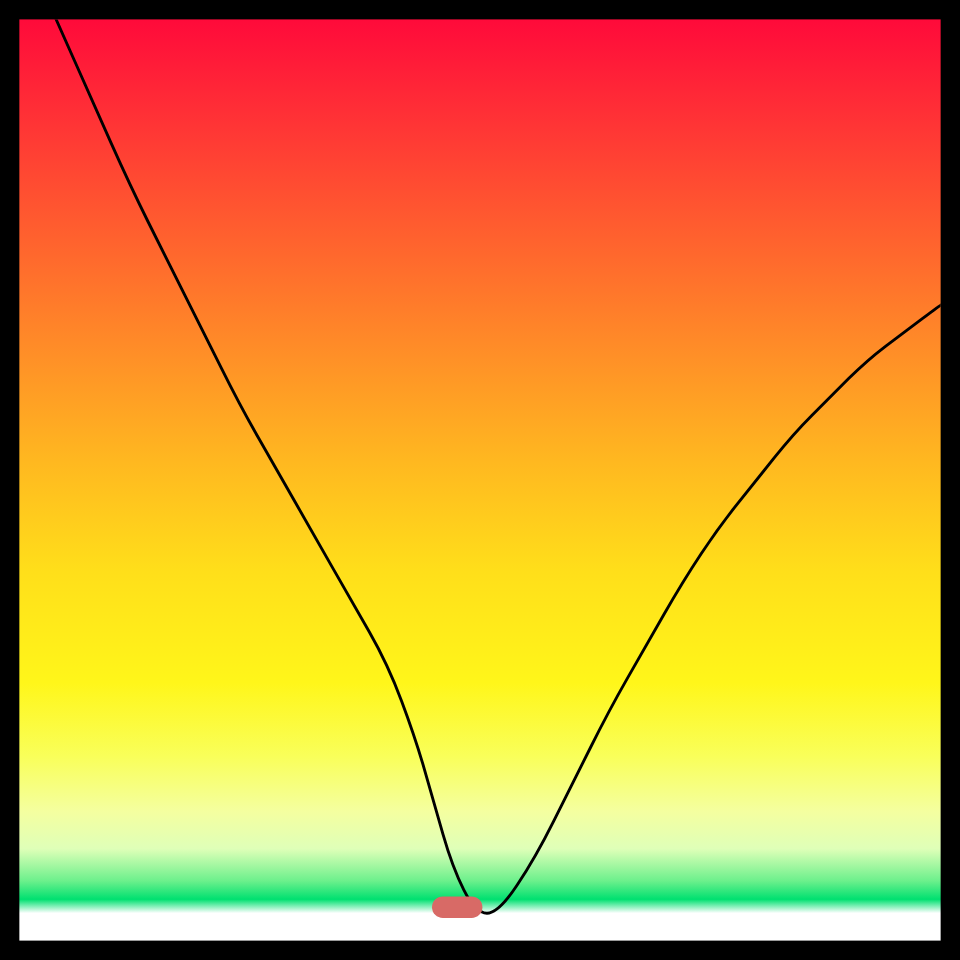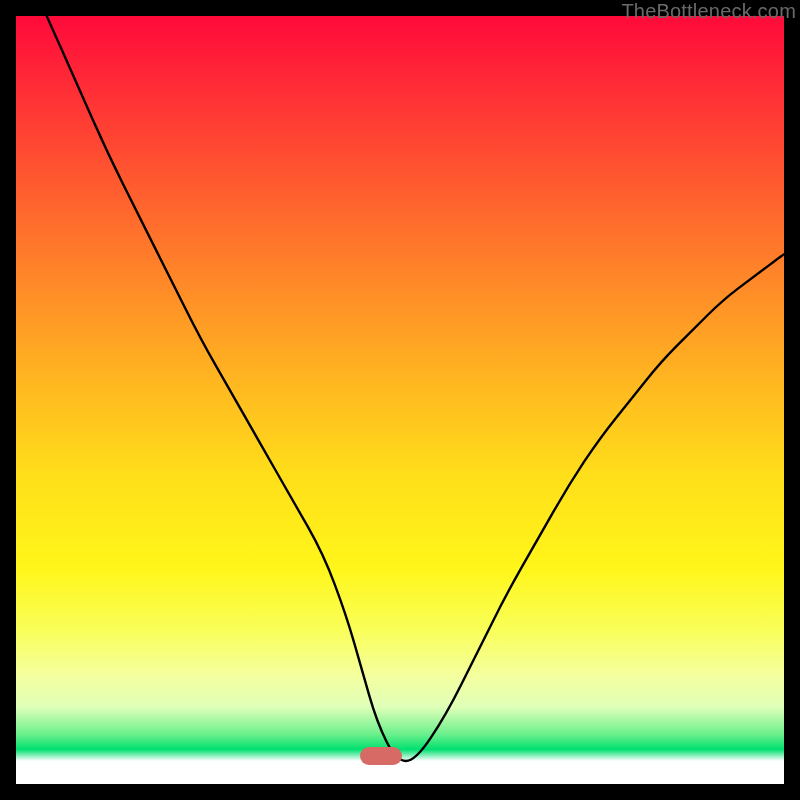--- a/index.html
+++ b/index.html
@@ -84,14 +84,13 @@
   <div class="plot-area">
     <div class="gradient-bg"></div>
 
     <svg class="curve-svg" viewBox="0 0 768 768" preserveAspectRatio="none">
       <path id="curve-path" fill="none" stroke="#000" stroke-width="2.4" stroke-linecap="round" stroke-linejoin="round" d="M 30.7 0.0 Q 30.7 0.0 46.1 34.6 Q 61.4 69.1 76.8 103.7 Q 92.2 138.2 107.5 169.0 Q 122.9 199.7 138.2 230.4 Q 153.6 261.1 169.0 291.8 Q 184.3 322.6 199.7 349.4 Q 215.0 376.3 230.4 403.2 Q 245.8 430.1 261.1 457.0 Q 276.5 483.8 291.8 510.7 Q 307.2 537.6 318.7 568.3 Q 330.2 599.0 337.9 625.9 Q 345.6 652.8 353.3 679.7 Q 361.0 706.6 370.6 725.8 Q 380.2 745.0 389.8 745.0 Q 399.4 745.0 414.7 721.9 Q 430.1 698.9 445.4 668.2 Q 460.8 637.4 476.2 606.7 Q 491.5 576.0 506.9 549.1 Q 522.2 522.2 537.6 495.4 Q 553.0 468.5 568.3 445.4 Q 583.7 422.4 599.0 403.2 Q 614.4 384.0 629.8 364.8 Q 645.1 345.6 660.5 330.2 Q 675.8 314.9 691.2 299.5 Q 706.6 284.2 721.9 272.6 Q 737.3 261.1 752.6 249.6 T 768.0 238.1"></path>
     </svg>
 
     <div id="marker" class="marker" style="left: 47.5%; top: 96.3%;"></div>
   </div>
 
-  <div class="watermark">TheBottleneck.com</div>
 </div>
 
 </body></html>

